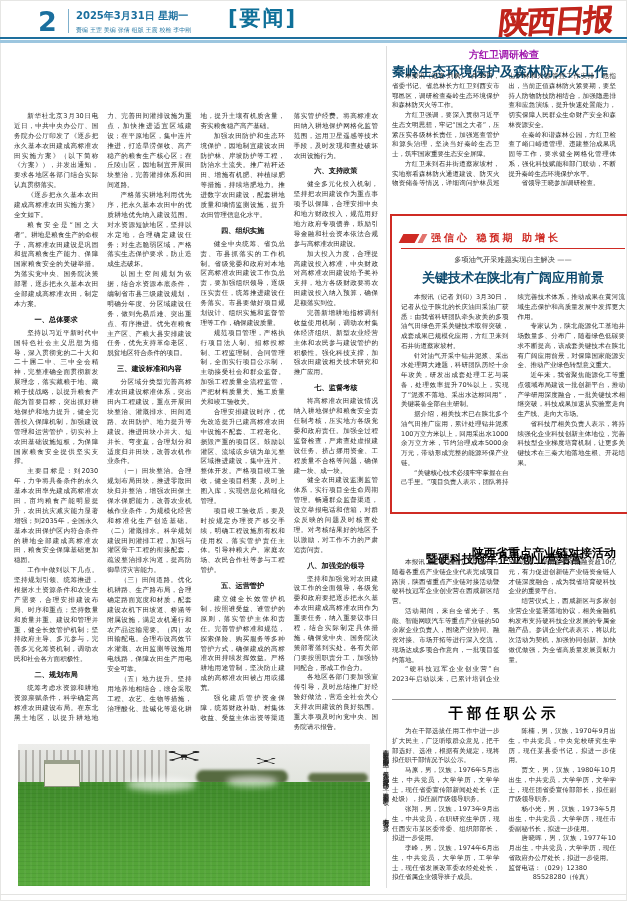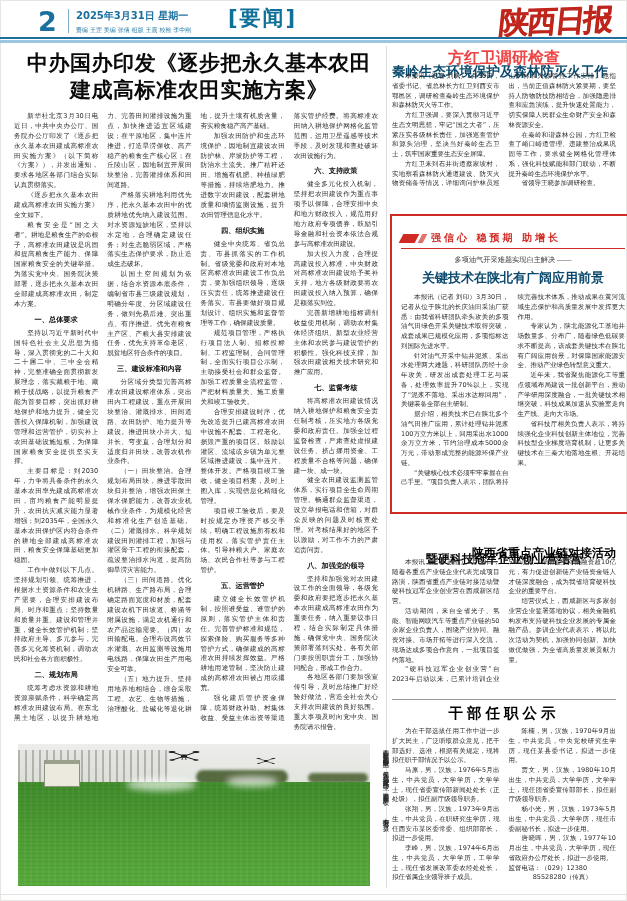--- a/index.html
+++ b/index.html
@@ -43,31 +43,31 @@
   .shed{position:absolute;left:26px;top:16px;width:34px;height:22px;background:#eceadf;border:1px solid #8d927e;border-top:4px solid #9aa08b;}
   .mist{position:absolute;background:rgba(255,255,255,.65);border-radius:50%;filter:blur(3px);}
   .mist.m1{left:108px;top:34px;width:70px;height:13px;}
   .mist.m2{left:208px;top:32px;width:52px;height:11px;}
   .drone1{position:absolute;left:150px;top:4px;}
   .drone2{position:absolute;left:238px;top:12px;transform:scale(.62);transform-origin:top left;}
   .caption{position:absolute;left:372px;top:744px;width:18px;height:142px;writing-mode:vertical-rl;
            font-size:6.4px;line-height:9px;color:#222;letter-spacing:1px;overflow:hidden;}
   .caption .credit{margin-top:8px;color:#111;}
   
-  .r-head1a{position:absolute;left:392px;top:48px;width:224px;text-align:center;font-size:16px;font-weight:bold;color:#ef4444;}
+  .r-head1a{position:absolute;left:392px;top:48px;width:224px;text-align:center;font-size:10px;font-weight:bold;color:#a21caf;}
   .r-head1b{position:absolute;left:392px;top:63px;width:224px;text-align:left;font-size:13.5px;font-weight:bold;color:#0c4a6e;}
   .r1-body{position:absolute;left:392px;top:72px;width:224px;height:120px;column-count:2;column-gap:9px;}
   .r1-body p,.box-body p,.r3-body p,.r4-body p{font-size:6.5px;}
   
   .redbox{position:absolute;left:390px;top:214px;width:246px;height:300px;border:2.5px solid #cf2b24;box-sizing:border-box;padding:15px 9px;}
   .tagrow{display:flex;align-items:center;border-bottom:1.5px solid #cf2b24;padding-bottom:3px;}
   .flag{width:16px;height:9px;background:#cf2b24;transform:skewX(-28deg);margin-right:3px;}
   .flag2{width:5px;height:9px;background:#e2736d;transform:skewX(-28deg);margin-right:6px;}
   .tagtext{color:#cf2b24;font-weight:bold;font-size:10px;letter-spacing:3px;}
-  .kicker{text-align:center;font-size:7.2px;color:#3a3a3a;margin-top:6px;font-family:Liberation Serif, serif;}
+  .kicker{text-align:center;font-size:7.2px;color:#3a3a3a;margin-top:6px;}
   .box-headline{text-align:center;font-size:13px;font-weight:bold;color:#0c4a6e;margin-top:4px;}
   .box-body{margin-top:6px;height:228px;column-count:2;column-gap:9px;}
   
   .r3-head1{position:absolute;left:392px;top:545px;width:224px;text-align:right;font-size:12px;font-weight:bold;}
   .r3-head2{position:absolute;left:392px;top:551px;width:224px;text-align:center;font-size:12px;font-weight:bold;}
   .r3-body{position:absolute;left:392px;top:558px;width:224px;height:138px;column-count:2;column-gap:9px;}
   .h-divider{position:absolute;left:392px;top:699px;width:224px;height:1px;background:#999;}
   
   .r4-head{position:absolute;left:392px;top:704px;width:224px;text-align:center;font-size:14.5px;font-weight:bold;letter-spacing:4px;}
   .r4-body{position:absolute;left:392px;top:727px;width:224px;height:163px;column-count:2;column-gap:9px;}
@@ -83,24 +83,20 @@
   <div class="issue">
     <div class="date">2025年3月31日 星期一</div>
     <div class="credits">责编 王罡 美编 张倩 组版 王震 校检 李中刚</div>
   </div>
   <div class="section-label">[要闻]</div>
   <div class="masthead">陕西日报</div>
   <div class="rule-top"></div>
   <div class="rule-bot"></div>
   <div class="v-divider"></div>
 
-  <div class="main-headline">
-    <div>中办国办印发《逐步把永久基本农田</div>
-    <div>建成高标准农田实施方案》</div>
-  </div>
   <div class="left-body flow">
       <p>新华社北京3月30日电　近日，中共中央办公厅、国务院办公厅印发了《逐步把永久基本农田建成高标准农田实施方案》（以下简称《方案》），并发出通知，要求各地区各部门结合实际认真贯彻落实。</p>
       <p>《逐步把永久基本农田建成高标准农田实施方案》全文如下。</p>
       <p>粮食安全是“国之大者”。耕地是粮食生产的命根子，高标准农田建设是巩固和提高粮食生产能力、保障国家粮食安全的关键举措。为落实党中央、国务院决策部署，逐步把永久基本农田全部建成高标准农田，制定本方案。</p>
       <h4>一、总体要求</h4>
       <p>坚持以习近平新时代中国特色社会主义思想为指导，深入贯彻党的二十大和二十届二中、三中全会精神，完整准确全面贯彻新发展理念，落实藏粮于地、藏粮于技战略，以提升粮食产能为首要目标，突出抓好耕地保护和地力提升，健全完善投入保障机制，加强建设管理和运营管护，切实补上农田基础设施短板，为保障国家粮食安全提供坚实支撑。</p>
       <p>主要目标是：到2030年，力争将具备条件的永久基本农田率先建成高标准农田，亩均粮食产能明显提升，农田抗灾减灾能力显著增强；到2035年，全国永久基本农田保护区内符合条件的耕地全部建成高标准农田，粮食安全保障基础更加稳固。</p>
       <p>工作中做到以下几点。坚持规划引领、统筹推进，根据水土资源条件和农业生产需要，合理安排建设布局、时序和重点；坚持数量和质量并重、建设和管理并重，健全长效管护机制；坚持政府主导、多元参与，完善多元化筹资机制，调动农民和社会各方面积极性。</p>
       <h4>二、规划布局</h4>
       <p>统筹考虑水资源和耕地资源禀赋条件，科学确定高标准农田建设布局。在东北黑土地区，以提升耕地地力、完善田间灌排设施为重点，加快推进适宜区域建设；在平原地区，集中连片推进，打造旱涝保收、高产稳产的粮食生产核心区；在丘陵山区，因地制宜开展田块整治，完善灌排体系和田间道路。</p>
@@ -184,21 +180,21 @@
 
   <div class="redbox">
     <div class="tagrow">
       <div class="flag"></div>
       <div class="flag2"></div>
       <div class="tagtext">强信心 稳预期 助增长</div>
     </div>
     <div class="kicker">多项油气开采难题实现自主解决 ——</div>
     <div class="box-headline">关键技术在陕北有广阔应用前景</div>
     <div class="box-body flow">
-        <p>本报讯（记者 刘印）3月30日，记者从位于陕北的长庆油田采油厂获悉：由我省科研团队牵头攻关的多项油气田绿色开采关键技术取得突破，成套成果已规模化应用，多项指标达到国际先进水平。</p>
+        <p>本报讯（记者 刘印）3月30日，记者从位于陕北的长庆油田采油厂获悉：由我省科研团队牵头攻关的多项油气田绿色开采关键技术取得突破，成套成果已规模化应用，方红卫来到石井街道蔡家坡村。</p>
         <p>针对油气开采中钻井泥浆、采出水处理两大难题，科研团队历经十余年攻关，研发出成套处理工艺与装备，处理效率提升70%以上，实现了“泥浆不落地、采出水达标回用”，关键装备全部自主研制。</p>
         <p>据介绍，相关技术已在陕北多个油气田推广应用，累计处理钻井泥浆100万立方米以上，回用采出水1000余万立方米，节约治理成本5000余万元，带动形成完整的能源环保产业链。</p>
         <p>“关键核心技术必须牢牢掌握在自己手里。”项目负责人表示，团队将持续完善技术体系，推动成果在黄河流域生态保护和高质量发展中发挥更大作用。</p>
         <p>专家认为，陕北能源化工基地井场数量多、分布广，随着绿色低碳要求不断提高，该成套关键技术在陕北有广阔应用前景，对保障国家能源安全、推动产业绿色转型意义重大。</p>
         <p>近年来，我省聚焦能源化工等重点领域布局建设一批创新平台，推动产学研用深度融合，一批关键技术相继突破，科技成果加速从实验室走向生产线、走向大市场。</p>
         <p>省科技厅相关负责人表示，将持续强化企业科技创新主体地位，完善科技型企业梯度培育机制，让更多关键技术在三秦大地落地生根、开花结果。</p>
       </div>
   </div>
 
   <div class="r3-head1">陕西省重点产业链对接活动</div>

